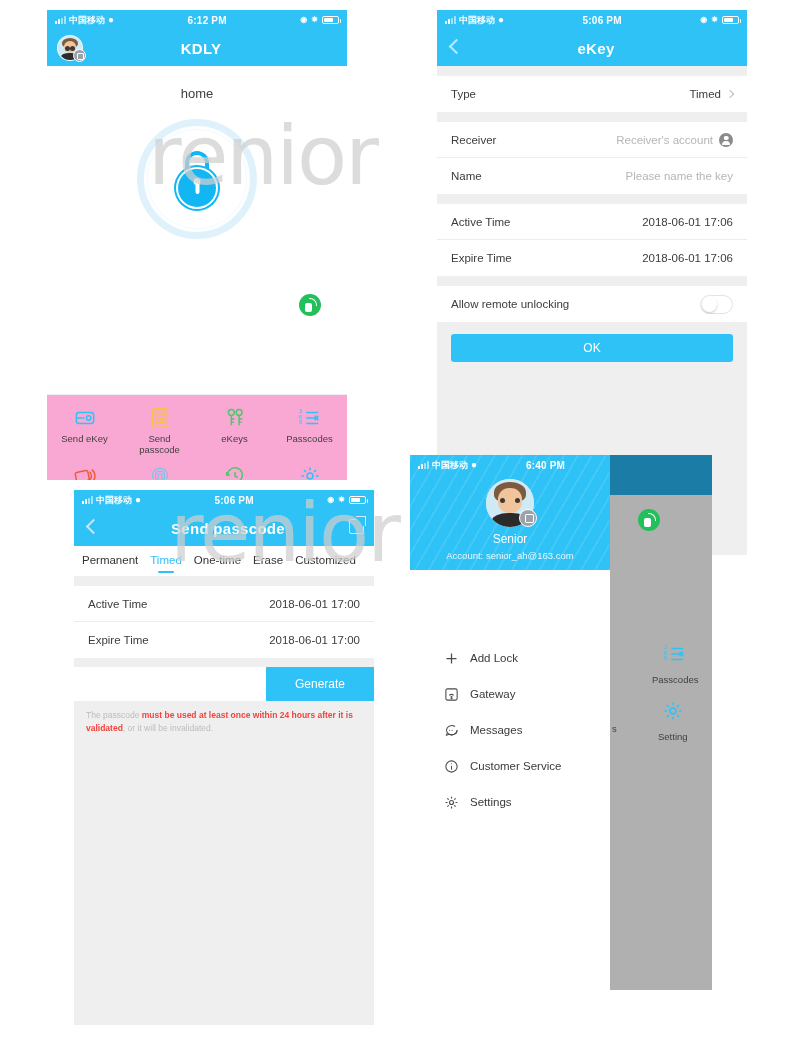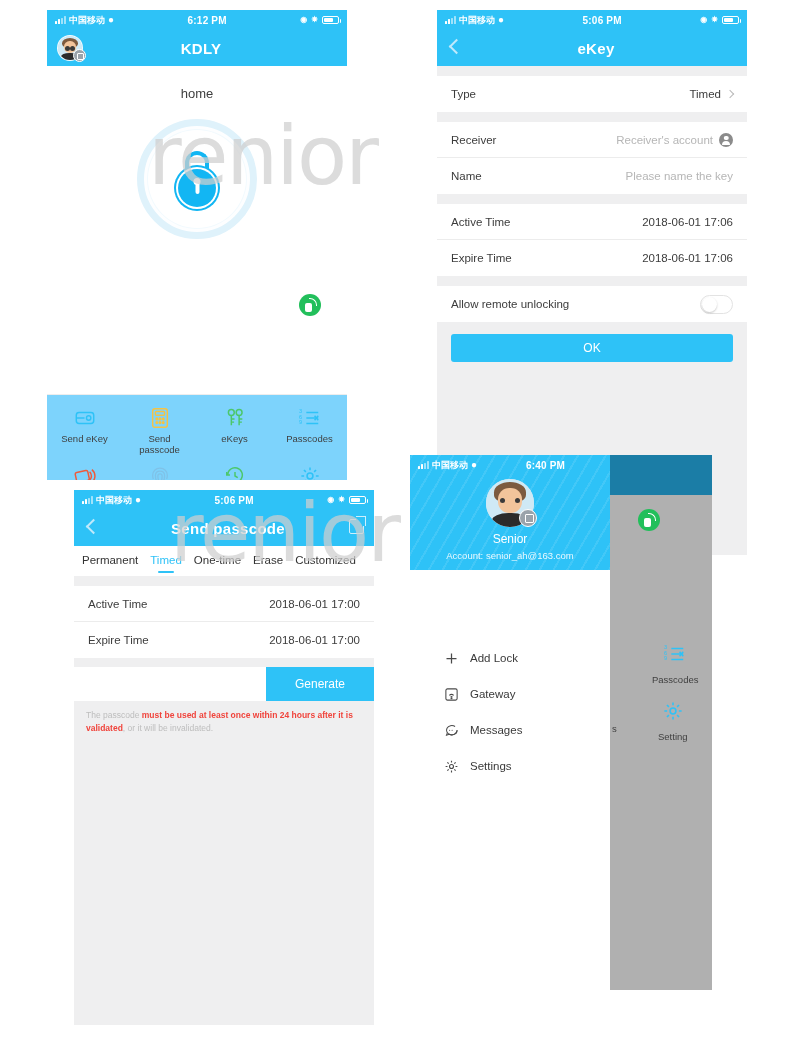--- a/index.html
+++ b/index.html
@@ -121,21 +121,21 @@
     position:absolute; width:22px;height:22px;border-radius:50%;
     background:#22bf5b; display:flex;align-items:center;justify-content:center;
   }
   .gw-badge .g1{width:7px;height:9px;background:#fff;border-radius:2px;position:relative;left:-2px;top:2px;}
   .gw-badge .g2{position:absolute;right:4px;top:4px;width:8px;height:8px;
     border-top:1.6px solid #fff;border-right:1.6px solid #fff;border-radius:0 7px 0 0;transform:rotate(0deg);}
   #gw1 { right:26px; top:228px; }
 
   .grid-card{
     position:absolute; left:0; right:0; bottom:0; top:328px;
-    border-top:1px solid #ededed; background:#7dd3fc;
+    border-top:1px solid #ededed; background:#f9a8d4;
     display:grid; grid-template-columns:repeat(4,1fr); grid-auto-rows:58px;
     align-content:start; padding-top:12px;
   }
   .tile{ display:flex;flex-direction:column;align-items:center;justify-content:flex-start; gap:5px;}
   .tile .lbl{ font-size:9.5px;color:#3f3f3f;text-align:center;line-height:1.15;}
   .tile .ic{ width:22px;height:22px;display:flex;align-items:center;justify-content:center;}
 
   
   #phone2 { left:437px; top:10px; width:310px; height:545px; background:#efeff0; }
   .row{
@@ -602,20 +602,30 @@
             <path d="M21 11.5a8.5 7.5 0 11-3.3-5.9"></path>
               <path d="M21 11.5a8.5 7.5 0 01-12.5 6.5L4 19.5l1.2-3.3"></path>
             <circle cx="9" cy="11.5" r=".9" fill="#4a4a4a" stroke="none"></circle>
               <circle cx="13" cy="11.5" r=".9" fill="#4a4a4a" stroke="none"></circle>
           </svg>
         </span>
         <span>Messages</span>
       </div>
       <div class="d-item">
         <span class="ic">
+          <svg width="15" height="15" viewBox="0 0 24 24" stroke="#4a4a4a" stroke-width="1.7" fill="none">
+            <circle cx="12" cy="12" r="9"></circle>
+              <path d="M12 11v6"></path>
+              <circle cx="12" cy="7.6" r=".9" fill="#4a4a4a" stroke="none"></circle>
+          </svg>
+        </span>
+        <span>Customer Service</span>
+      </div>
+      <div class="d-item">
+        <span class="ic">
           <svg width="15" height="15" viewBox="0 0 24 24" stroke="#4a4a4a" stroke-width="1.8" fill="none">
             <circle cx="12" cy="12" r="3.2"></circle>
             <path d="M12 2.6v3M12 18.4v3M2.6 12h3M18.4 12h3M5.4 5.4l2.1 2.1M16.5 16.5l2.1 2.1M18.6 5.4l-2.1 2.1M7.5 16.5l-2.1 2.1"></path>
           </svg>
         </span>
         <span>Settings</span>
       </div>
     </div>
   </div>
 

